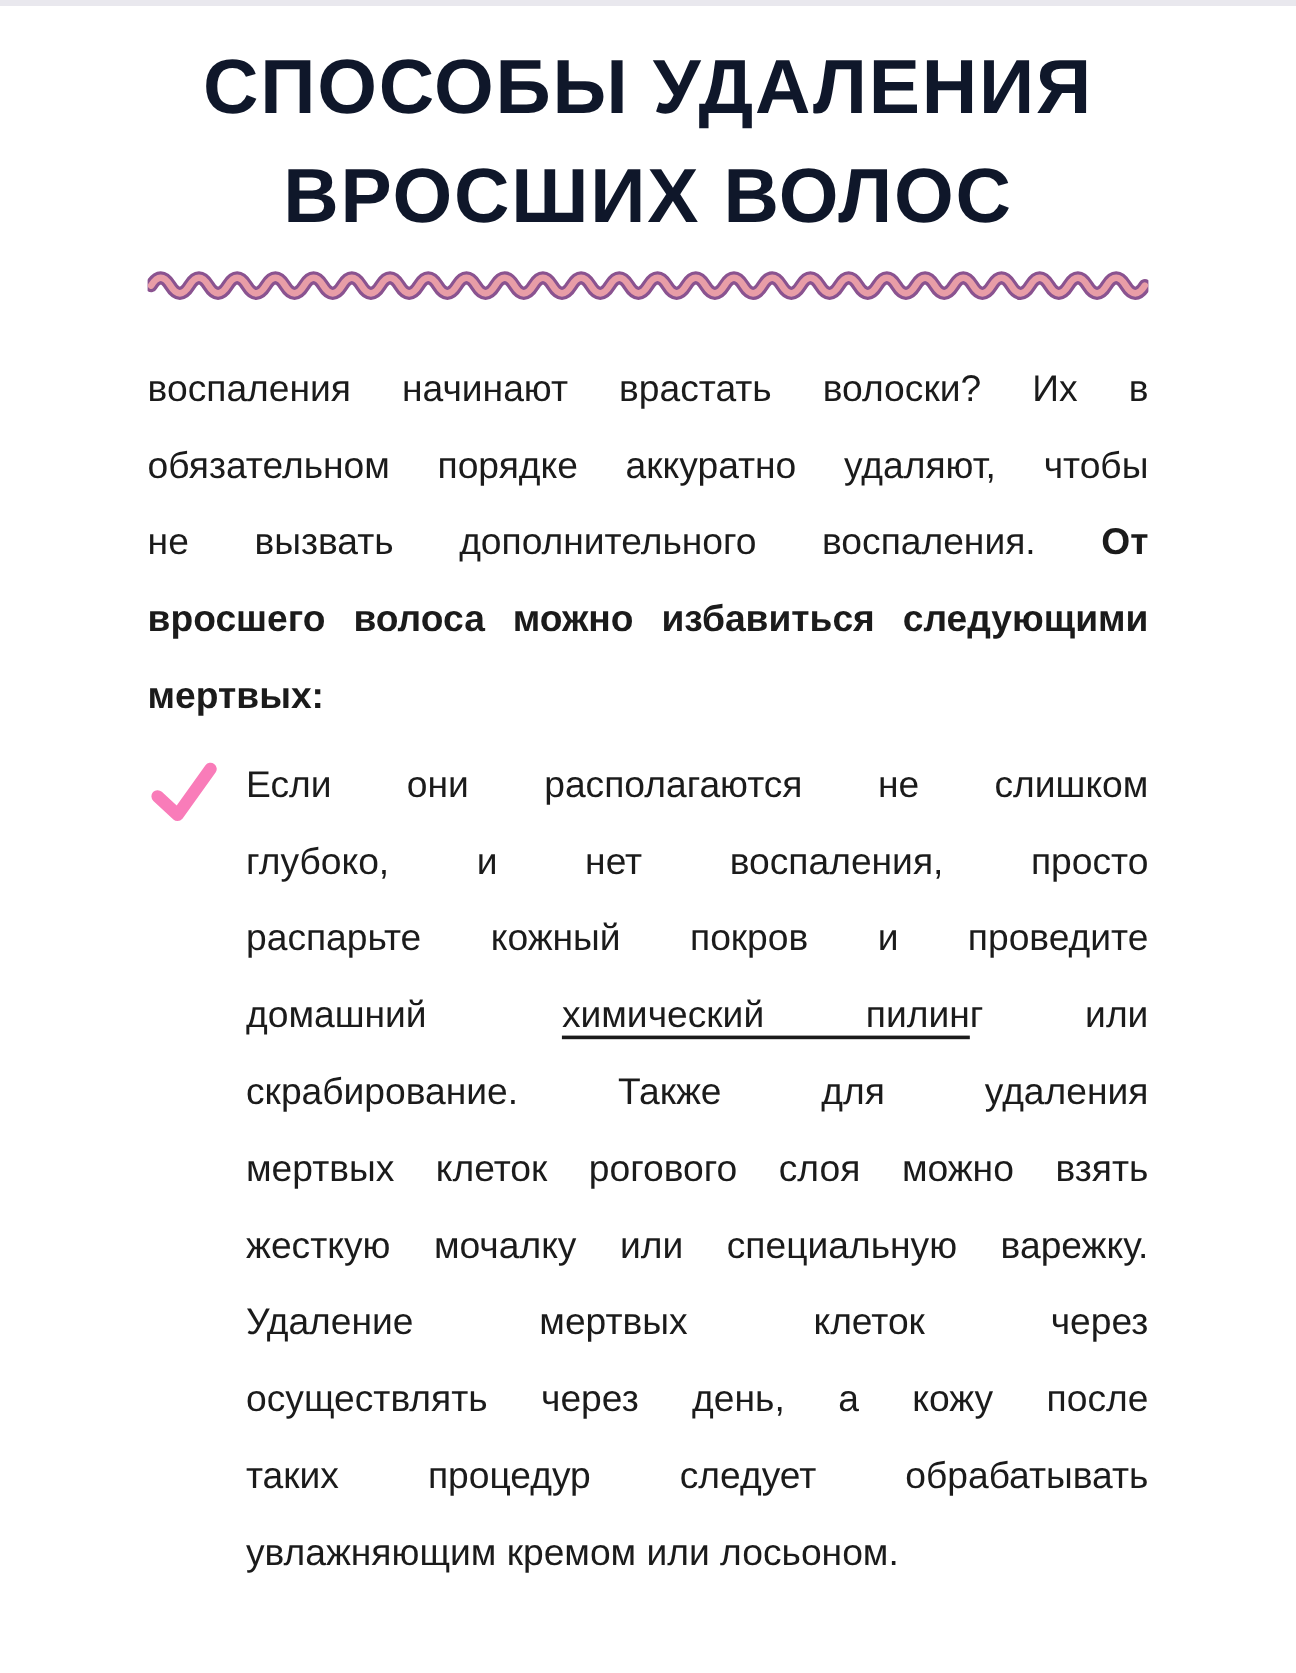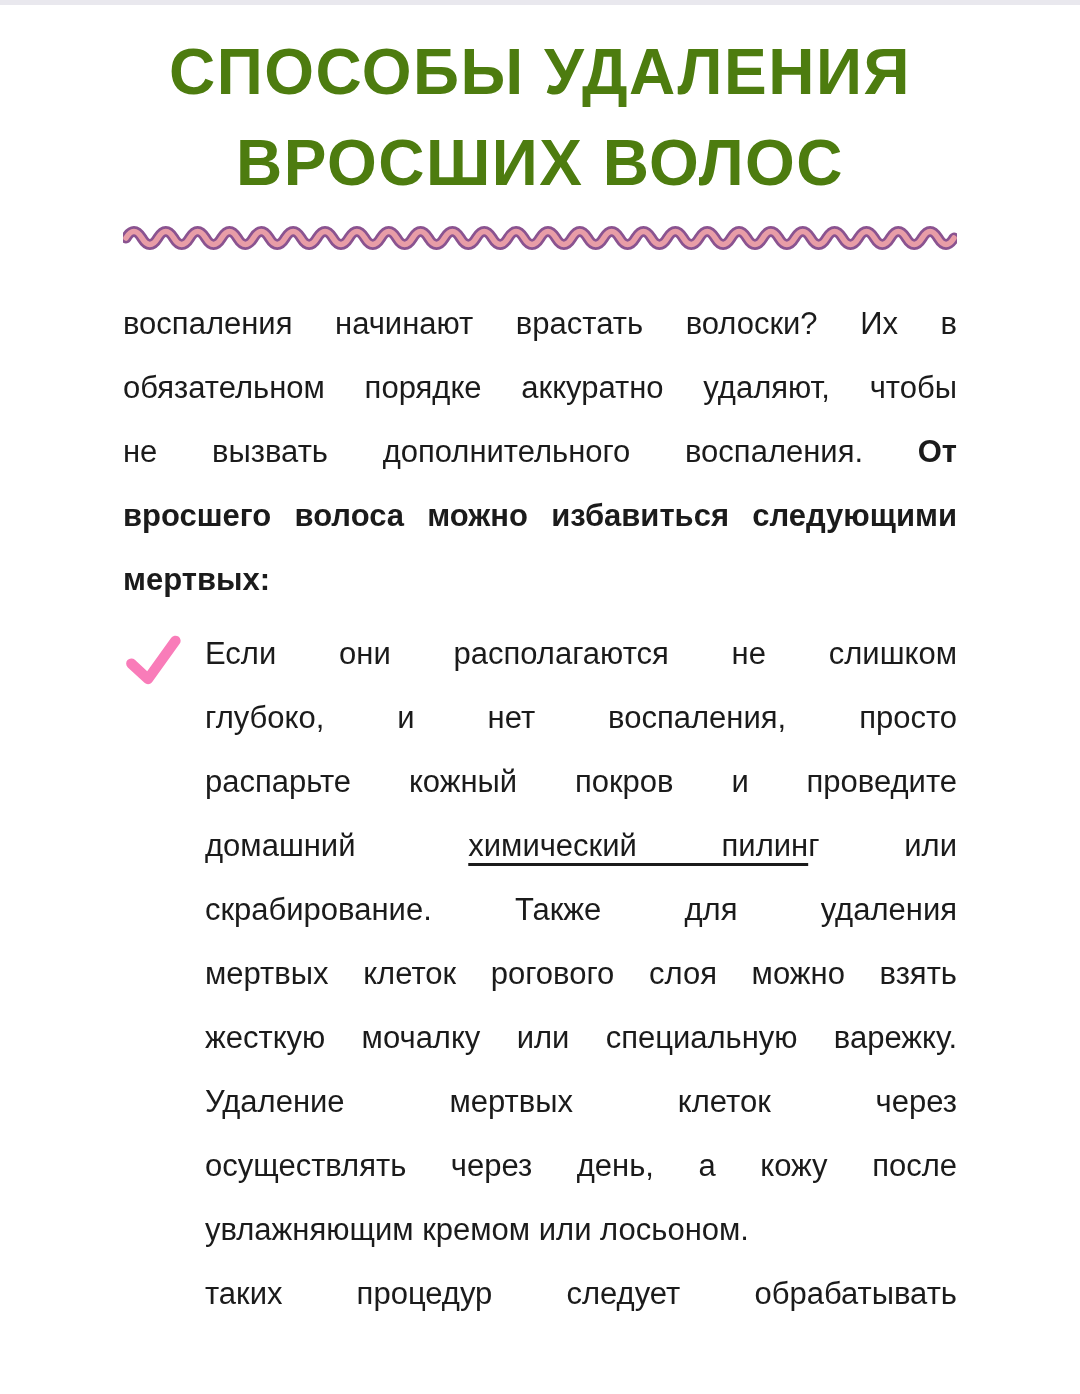--- a/index.html
+++ b/index.html
@@ -64,21 +64,21 @@
 </style>
 </head>
 <body>
 
 <div class="page" style="background-color: rgb(255, 255, 255); color: rgb(27, 27, 27);">
 
   <div class="top-strip" style="background-color: rgb(233, 232, 238);"></div>
 
   <div class="content">
 
-    <h1 class="title" style="color: #4d7c0f;">
+    <h1 class="title" style="color: #0f172a;">
       <span class="title-line">СПОСОБЫ УДАЛЕНИЯ</span>
       <span class="title-line">ВРОСШИХ ВОЛОС</span>
     </h1>
 
     <svg class="wave" viewBox="0 0 838 40" preserveAspectRatio="none" aria-hidden="true">
       <path class="wave-outer" d="M3 20 Q11 7 19 20 T35 20 T51 20 T67 20 T83 20 T99 20 T115 20 T131 20 T147 20 T163 20 T179 20 T195 20 T211 20 T227 20 T243 20 T259 20 T275 20 T291 20 T307 20 T323 20 T339 20 T355 20 T371 20 T387 20 T403 20 T419 20 T435 20 T451 20 T467 20 T483 20 T499 20 T515 20 T531 20 T547 20 T563 20 T579 20 T595 20 T611 20 T627 20 T643 20 T659 20 T675 20 T691 20 T707 20 T723 20 T739 20 T755 20 T771 20 T787 20 T803 20 T819 20 T835 20" style="stroke: rgb(138, 83, 144);"></path>
       <path class="wave-inner" d="M3 20 Q11 7 19 20 T35 20 T51 20 T67 20 T83 20 T99 20 T115 20 T131 20 T147 20 T163 20 T179 20 T195 20 T211 20 T227 20 T243 20 T259 20 T275 20 T291 20 T307 20 T323 20 T339 20 T355 20 T371 20 T387 20 T403 20 T419 20 T435 20 T451 20 T467 20 T483 20 T499 20 T515 20 T531 20 T547 20 T563 20 T579 20 T595 20 T611 20 T627 20 T643 20 T659 20 T675 20 T691 20 T707 20 T723 20 T739 20 T755 20 T771 20 T787 20 T803 20 T819 20 T835 20" style="stroke: rgb(232, 157, 167);"></path>
     </svg>
 
     <div class="paragraph">
@@ -96,19 +96,19 @@
       <div class="bullet-text">
           <div class="tline"><span>Если они располагаются не слишком</span></div>
           <div class="tline"><span>глубоко, и нет воспаления, просто</span></div>
           <div class="tline"><span>распарьте кожный покров и проведите</span></div>
           <div class="tline"><span>домашний </span><span class="seg-u">химический пилин</span><span>г или</span></div>
           <div class="tline"><span>скрабирование. Также для удаления</span></div>
           <div class="tline"><span>мертвых клеток рогового слоя можно взять</span></div>
           <div class="tline"><span>жесткую мочалку или специальную варежку.</span></div>
           <div class="tline"><span>Удаление мертвых клеток через</span></div>
           <div class="tline"><span>осуществлять через день, а кожу после</span></div>
+          <div class="tline"><span>таких процедур следует обрабатывать</span></div>
           <div class="tline tline-last"><span>увлажняющим кремом или лосьоном.</span></div>
-          <div class="tline"><span>таких процедур следует обрабатывать</span></div>
         </div>
     </div>
 
   </div>
 </div>
 
 </body></html>

